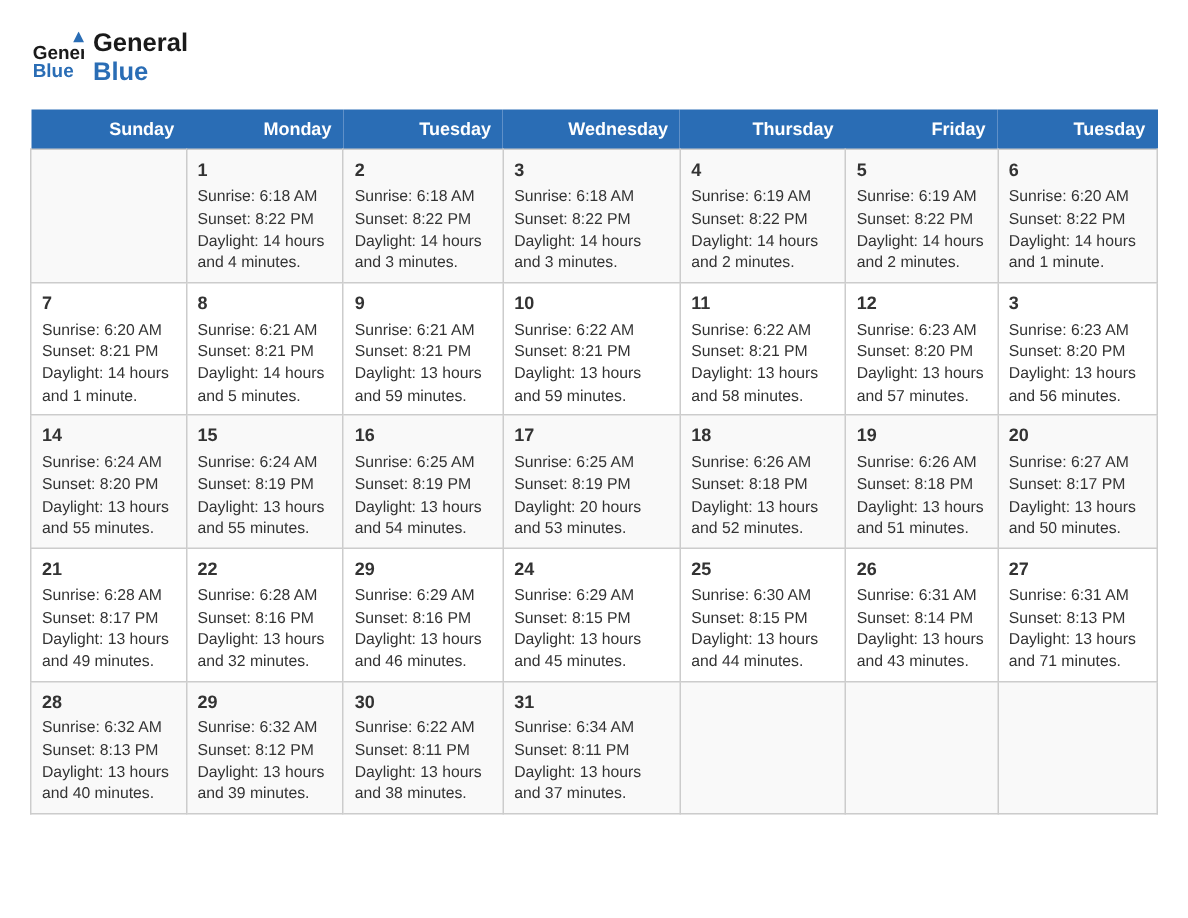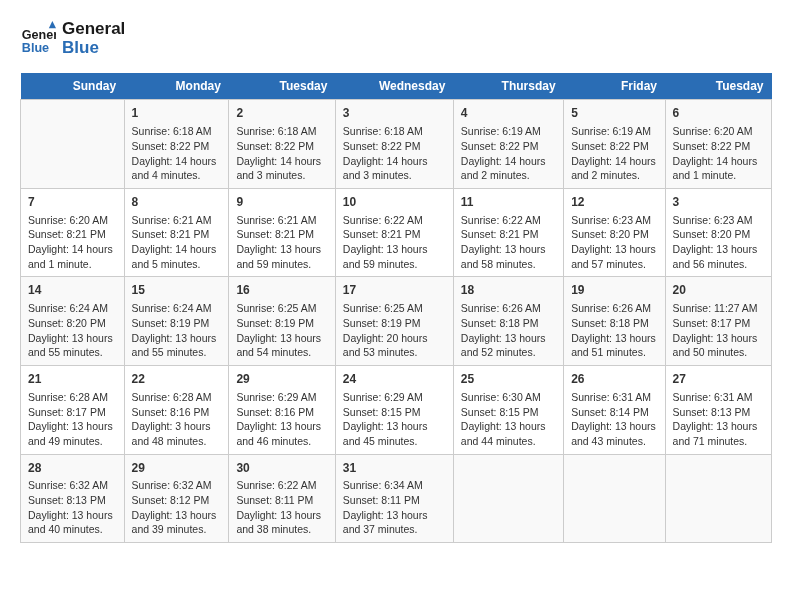--- a/index.html
+++ b/index.html
@@ -224,37 +224,37 @@
           <div>Daylight: 13 hours and 52 minutes.</div>
         </td>
         <td>
           <span class="day-num">19</span>
           <div>Sunrise: 6:26 AM</div>
           <div>Sunset: 8:18 PM</div>
           <div>Daylight: 13 hours and 51 minutes.</div>
         </td>
         <td>
           <span class="day-num">20</span>
-          <div>Sunrise: 11:27 AM</div>
+          <div>Sunrise: 6:27 AM</div>
           <div>Sunset: 8:17 PM</div>
           <div>Daylight: 13 hours and 50 minutes.</div>
         </td>
       </tr>
       <tr>
         <td>
           <span class="day-num">21</span>
           <div>Sunrise: 6:28 AM</div>
           <div>Sunset: 8:17 PM</div>
           <div>Daylight: 13 hours and 49 minutes.</div>
         </td>
         <td>
           <span class="day-num">22</span>
           <div>Sunrise: 6:28 AM</div>
           <div>Sunset: 8:16 PM</div>
-          <div>Daylight: 3 hours and 48 minutes.</div>
+          <div>Daylight: 13 hours and 32 minutes.</div>
         </td>
         <td>
           <span class="day-num">29</span>
           <div>Sunrise: 6:29 AM</div>
           <div>Sunset: 8:16 PM</div>
           <div>Daylight: 13 hours and 46 minutes.</div>
         </td>
         <td>
           <span class="day-num">24</span>
           <div>Sunrise: 6:29 AM</div>

